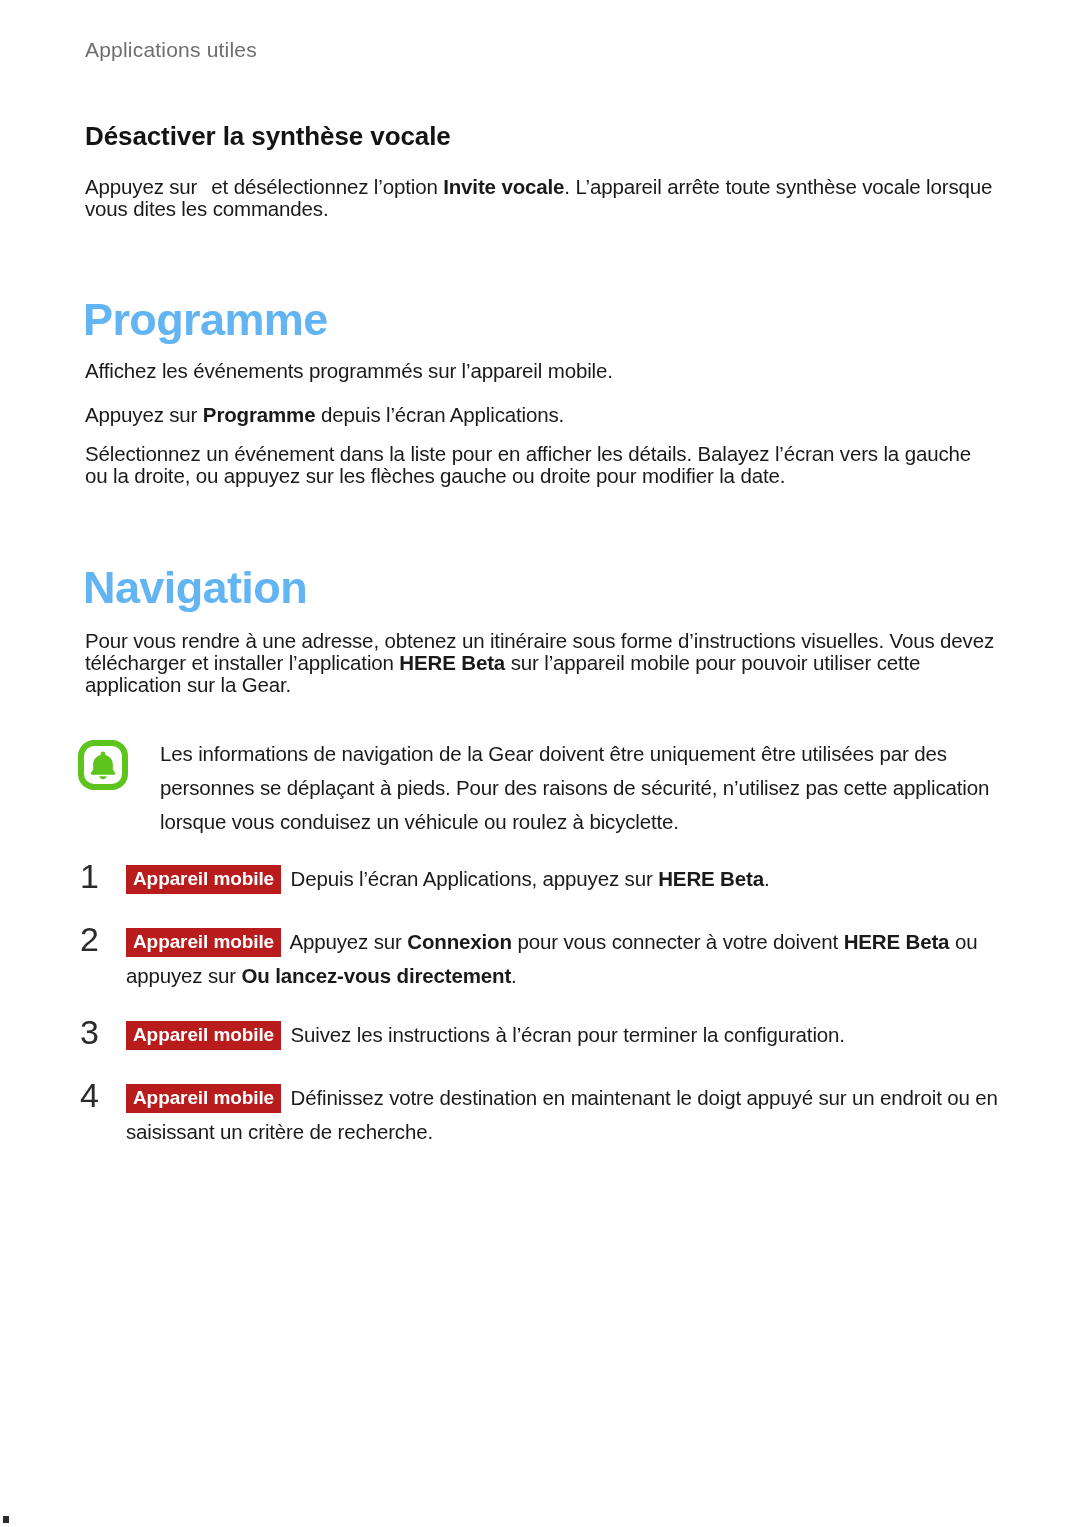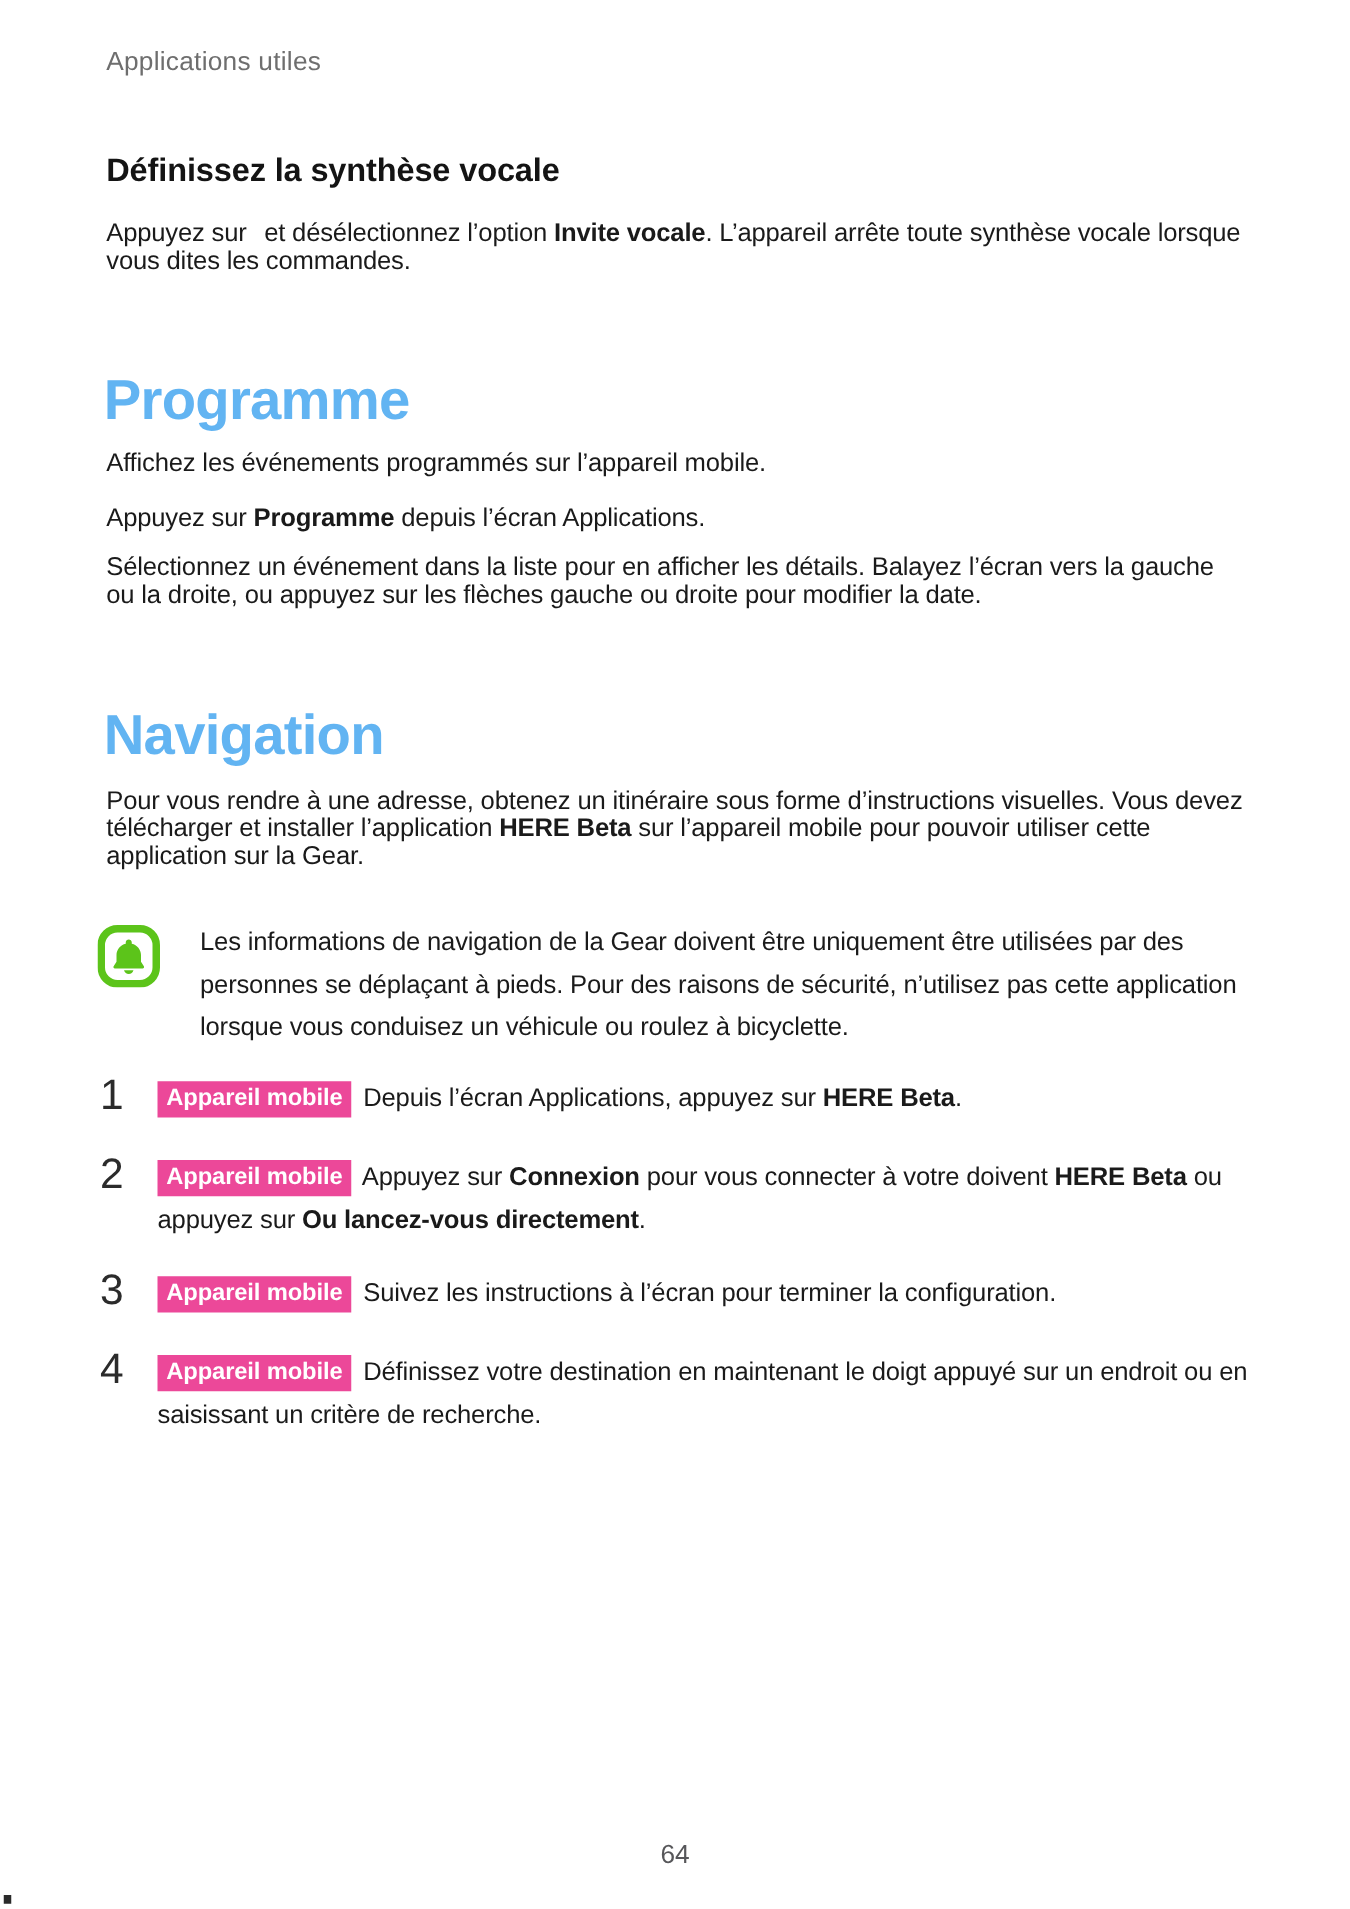--- a/index.html
+++ b/index.html
@@ -126,21 +126,21 @@
     margin-left: 46px;
     font-size: 20.5px;
     line-height: 34px;
     letter-spacing: -0.15px;
     color: #1a1a1a;
   }
   .step-body b, .step-body strong { font-weight: 700; }
 
   .badge {
     display: inline-block;
-    background: #ec4899;
+    background: #b91c1c;
     color: #ffffff;
     font-size: 19px;
     font-weight: 700;
     letter-spacing: -0.1px;
     padding: 1px 7px 3px 7px;
     line-height: 25px;
     vertical-align: 1px;
     margin-right: 4px;
     white-space: nowrap;
   }
@@ -166,21 +166,21 @@
     background: #2a2a2a;
   }
 </style>
 </head>
 <body>
 
 <div class="page">
 
   <div class="running-header">Applications utiles</div>
 
-  <h2 class="h2" style="top:121px;">Définissez la synthèse vocale</h2>
+  <h2 class="h2" style="top:121px;">Désactiver la synthèse vocale</h2>
 
   <p class="para" style="top:176px;">
     <span>Appuyez sur</span><span class="icon-gap"></span><span>et désélectionnez l’option </span><b>Invite vocale</b><span>. L’appareil arrête toute synthèse vocale lorsque vous dites les commandes.</span>
   </p>
 
   <h1 class="h1" style="top:295px;">Programme</h1>
 
   <p class="para" style="top:360px;">Affichez les événements programmés sur l’appareil mobile.</p>
 
   <p class="para" style="top:404px;">
@@ -219,17 +219,16 @@
   <div class="step" style="top:1018px;">
     <div class="step-num">3</div>
     <div class="step-body"><span class="badge">Appareil mobile</span><span> Suivez les instructions à l’écran pour terminer la configuration.</span></div>
   </div>
 
   <div class="step" style="top:1081px;">
     <div class="step-num">4</div>
     <div class="step-body"><span class="badge">Appareil mobile</span><span> Définissez votre destination en maintenant le doigt appuyé sur un endroit ou en saisissant un critère de recherche.</span></div>
   </div>
 
-  <div class="page-number">64</div>
 
   <div class="scan-artifact"></div>
 
 </div>
 
 </body></html>

